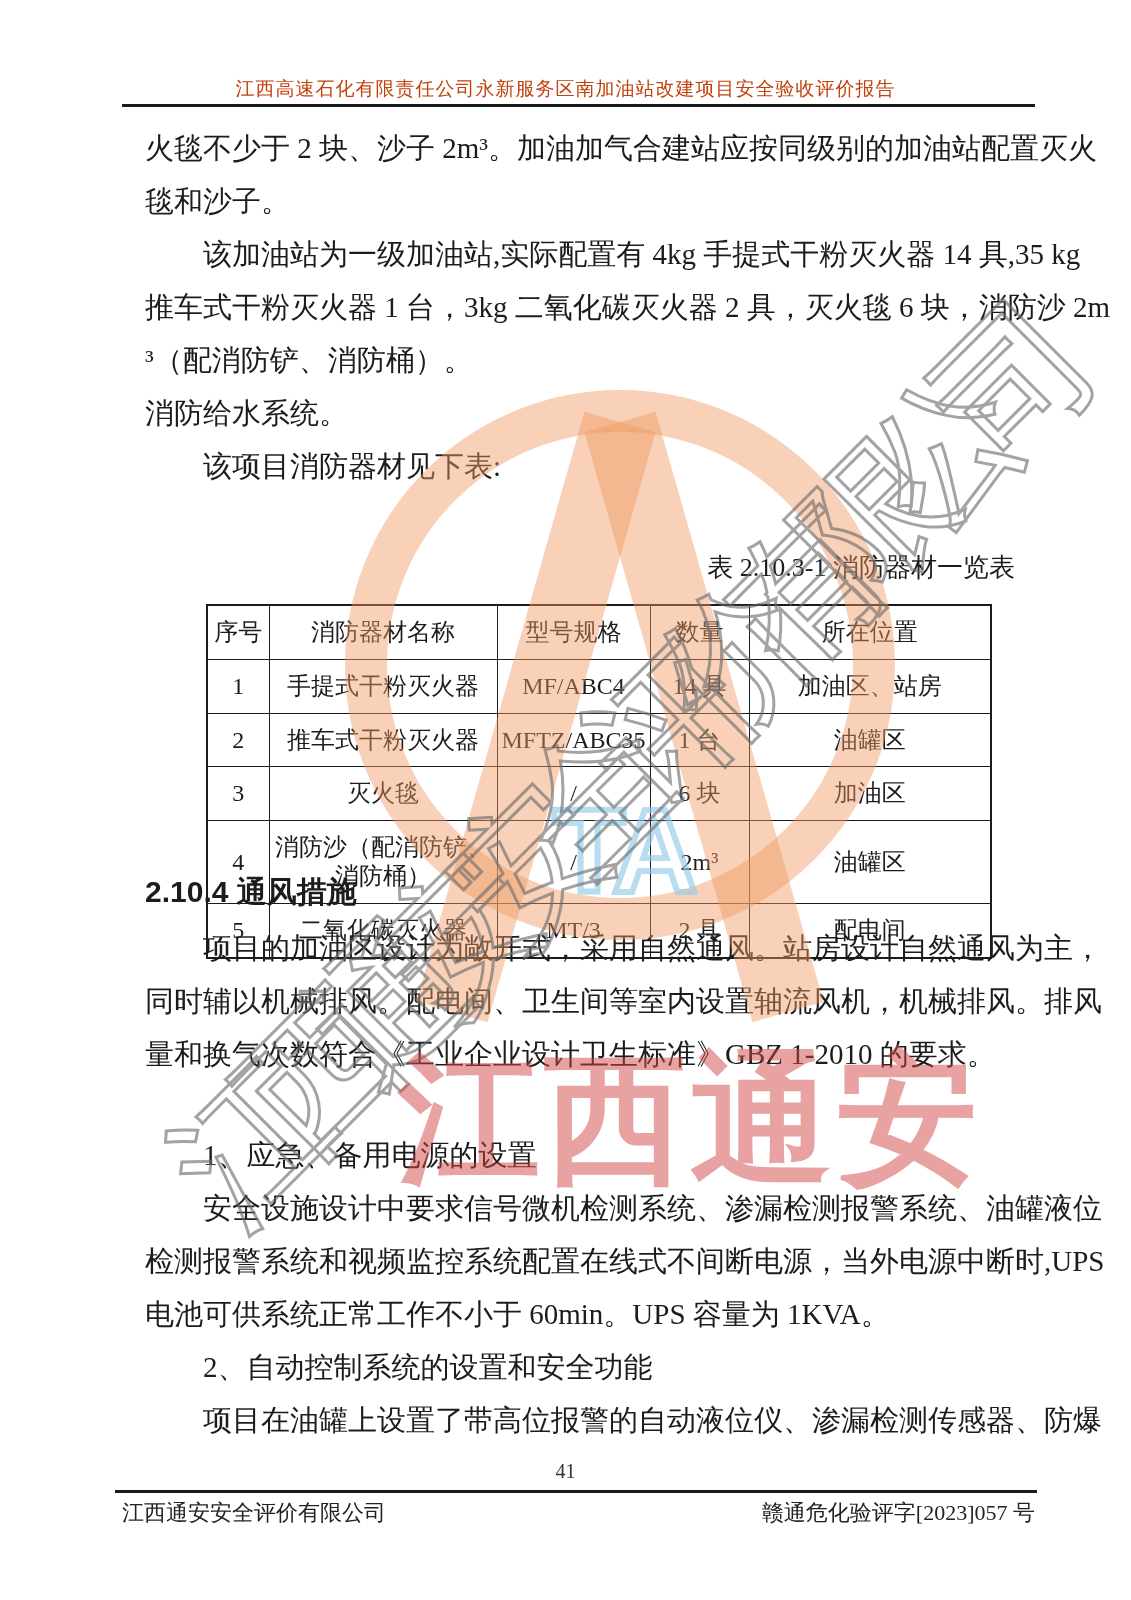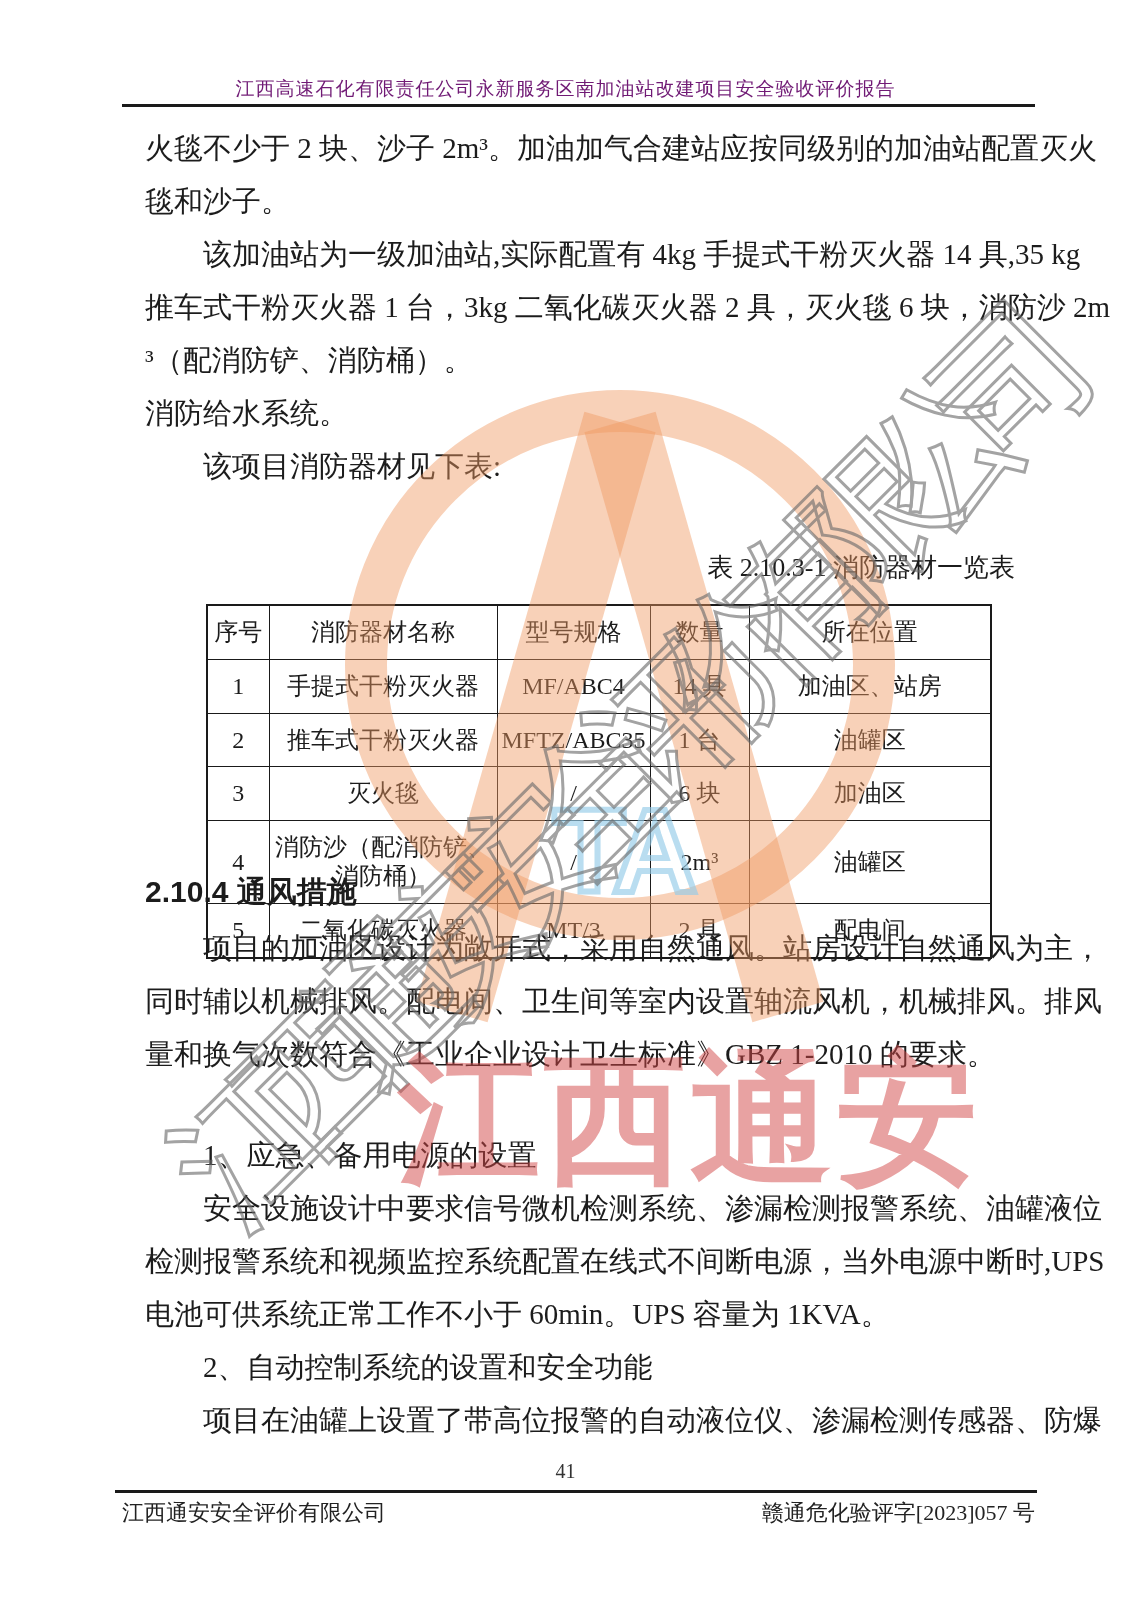--- a/index.html
+++ b/index.html
@@ -8,21 +8,21 @@
     width:1131px;height:1600px;
     margin:0 auto;
     background:#ffffff;
     overflow:hidden;
     font-family:"Liberation Serif","DejaVu Serif",serif;
     color:#1c1c1c;
   }
   
   .header-title{
     position:absolute;top:76px;left:0;width:100%;
-    text-align:center;font-size:19px;letter-spacing:1px;color:#701a75;
+    text-align:center;font-size:19px;letter-spacing:1px;color:#c2410c;
   }
   .header-rule{
     position:absolute;top:104px;left:122px;width:913px;height:3px;background:#1a1a1a;
   }
   
   .stack{position:absolute;left:145px;width:870px;z-index:2;}
   .stack1{top:122px;}
   .stack2{top:922px;}
   .stack3{top:1129px;}
   .line{

